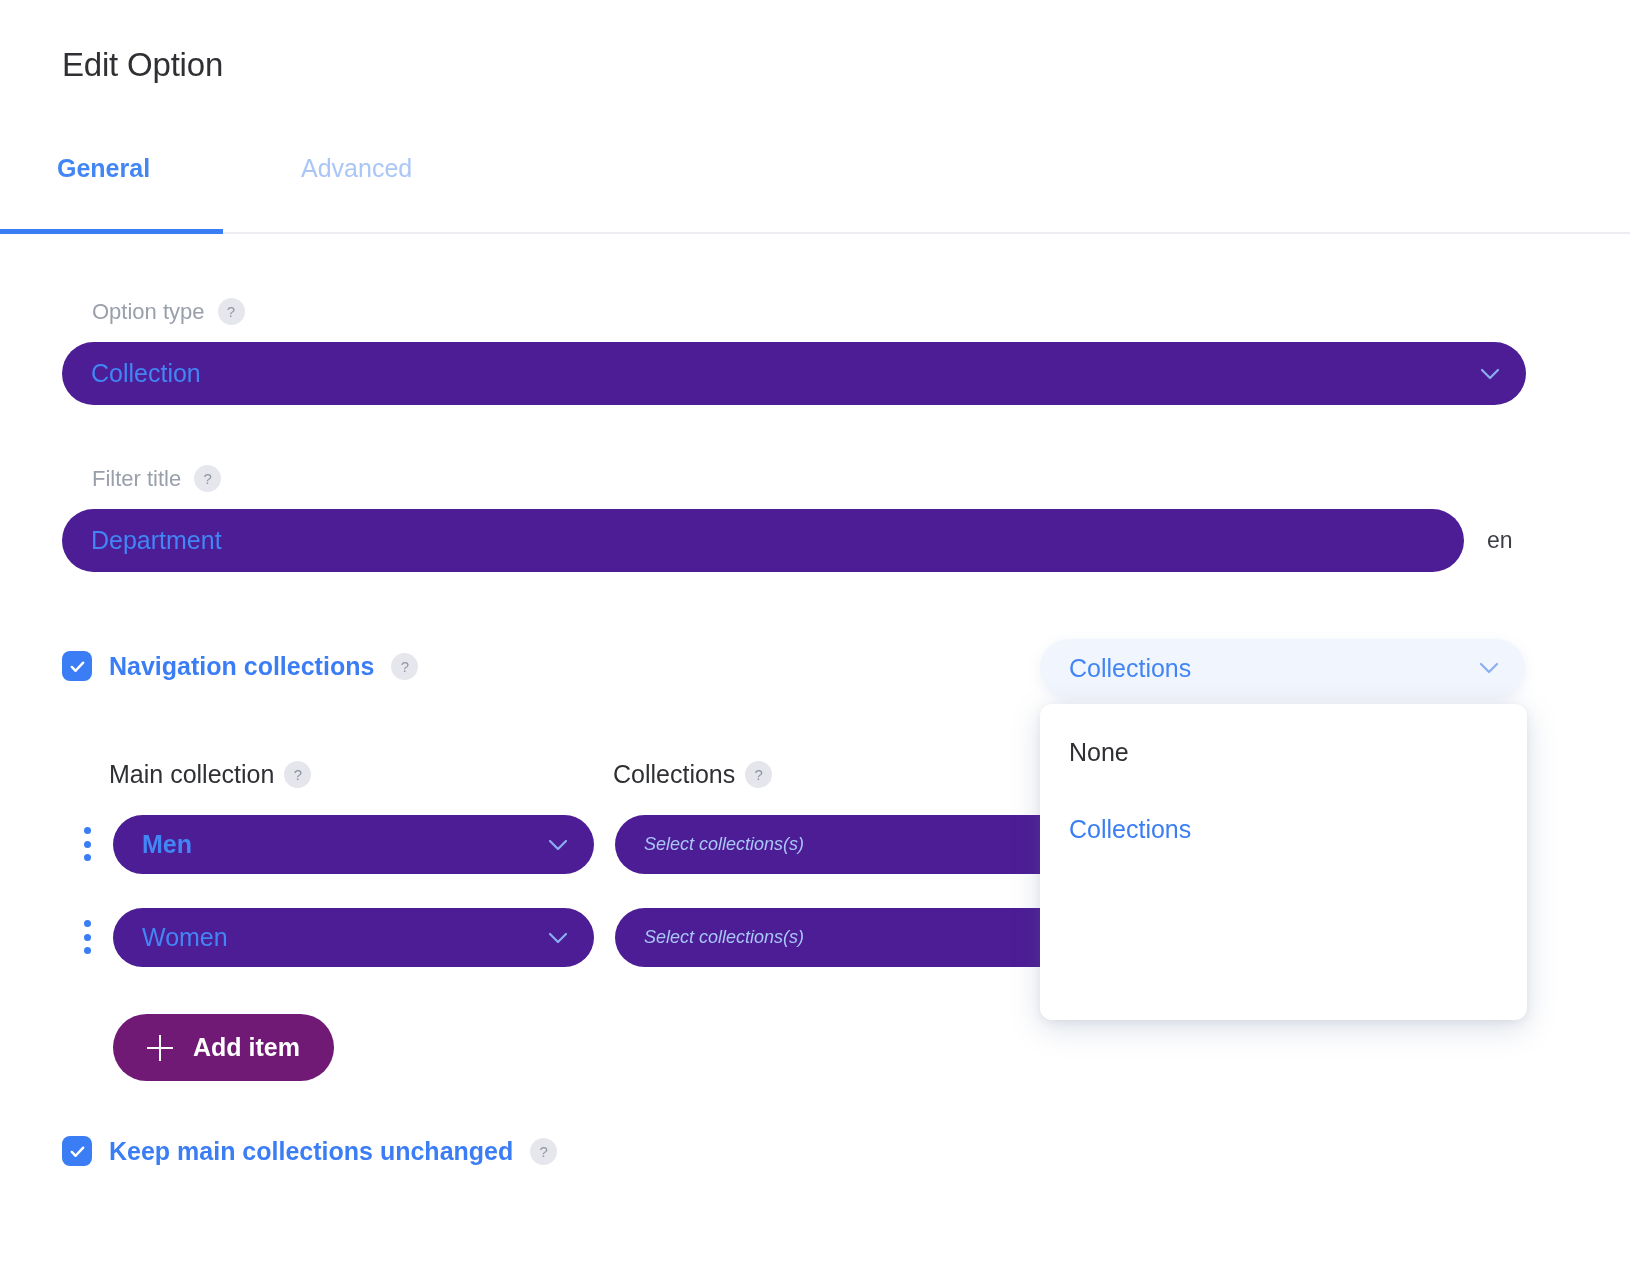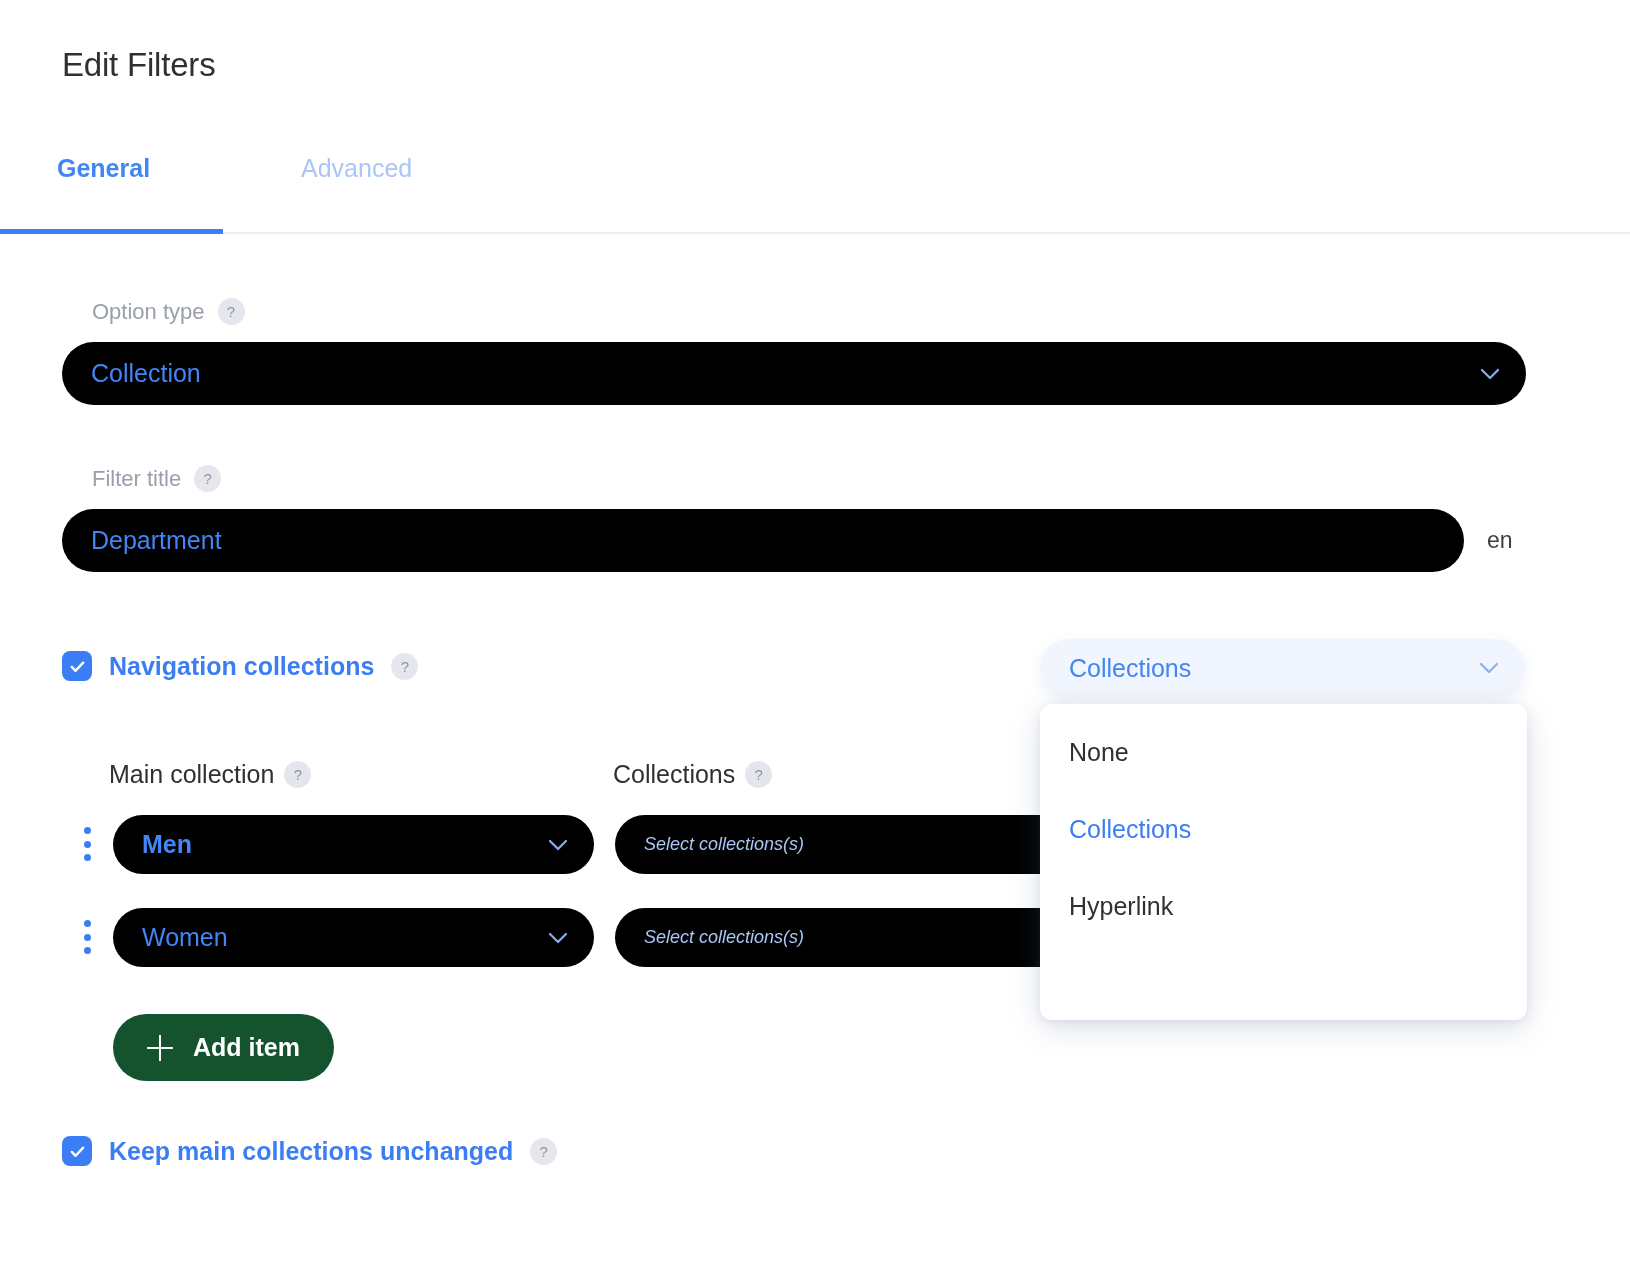--- a/index.html
+++ b/index.html
@@ -68,21 +68,21 @@
     align-items: center;
     justify-content: center;
     line-height: 1;
     cursor: pointer;
     flex: none;
   }
   .help-badge.dark { background:#e4e6ec; color:#8e93a1; }
 
   .pill {
     position: absolute;
-    background: #000000;
+    background: #4c1d95;
     border-radius: 40px;
     display: flex;
     align-items: center;
     cursor: pointer;
   }
   .pill .pill-value {
     font-size: 25px;
     color: #4285f4;
     padding-left: 29px;
   }
@@ -178,21 +178,21 @@
   #main-pill-2 { left: 113px; top: 908px; width: 481px; height: 59px; }
   #coll-pill-1 { left: 615px; top: 815px; width: 905px; height: 59px; }
   #coll-pill-2 { left: 615px; top: 908px; width: 905px; height: 59px; }
 
   
   #add-item-btn {
     position: absolute;
     left: 113px; top: 1014px;
     width: 221px; height: 67px;
     border-radius: 36px;
-    background: #14532d;
+    background: #701a75;
     border: none;
     color: #fff;
     font-size: 25px;
     font-weight: bold;
     display: flex;
     align-items: center;
     justify-content: center;
     gap: 20px;
     cursor: pointer;
     font-family: "Liberation Sans", sans-serif;
@@ -247,21 +247,21 @@
     color: #2f3033;
     cursor: pointer;
   }
   .menu-item.selected { color: #3b7df4; }
 </style>
 </head>
 <body>
 
 <div class="page">
 
-  <div class="page-title">Edit Filters</div>
+  <div class="page-title">Edit Option</div>
 
   <div class="tabs">
     <button class="tab tab-general">General</button>
     <button class="tab tab-advanced">Advanced</button>
     <div class="tab-underline"></div>
   </div>
 
   <div class="field-label" id="opt-type-label">
     <span>Option type</span>
     <span class="help-badge">?</span>
@@ -357,16 +357,15 @@
     <span class="chev">
       <svg viewBox="0 0 20 12">
           <path d="M2 2 L10 10 L18 2" fill="none" stroke="#8aaff0" stroke-width="2.2" stroke-linecap="round" stroke-linejoin="round"></path>
         </svg>
     </span>
   </div>
 
   <div id="type-menu">
     <div class="menu-item">None</div>
     <div class="menu-item selected">Collections</div>
-    <div class="menu-item">Hyperlink</div>
   </div>
 
 </div>
 
 </body></html>

